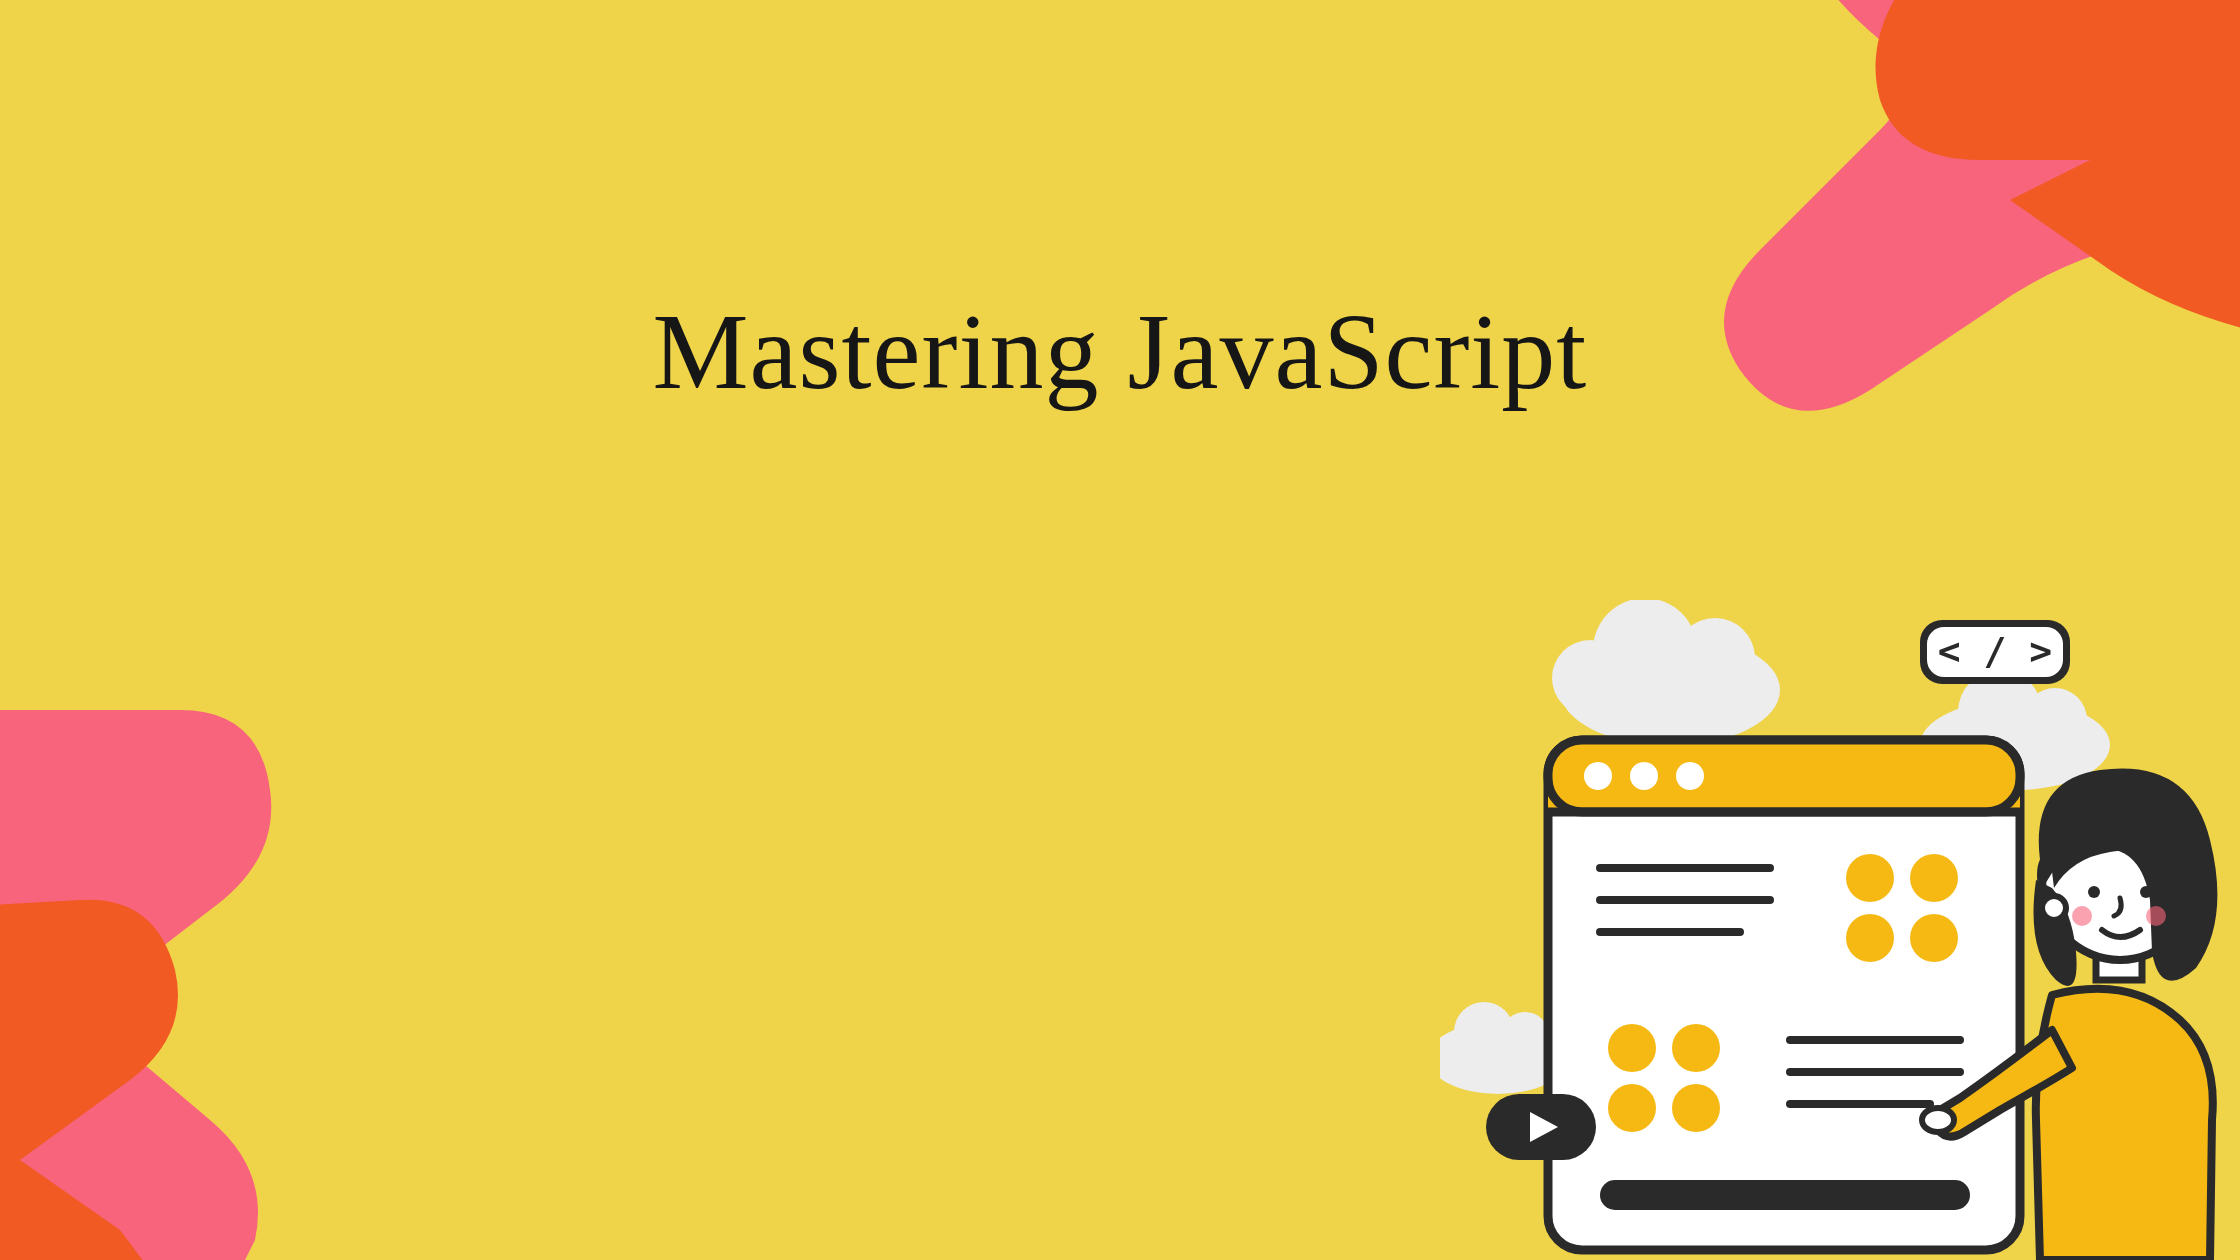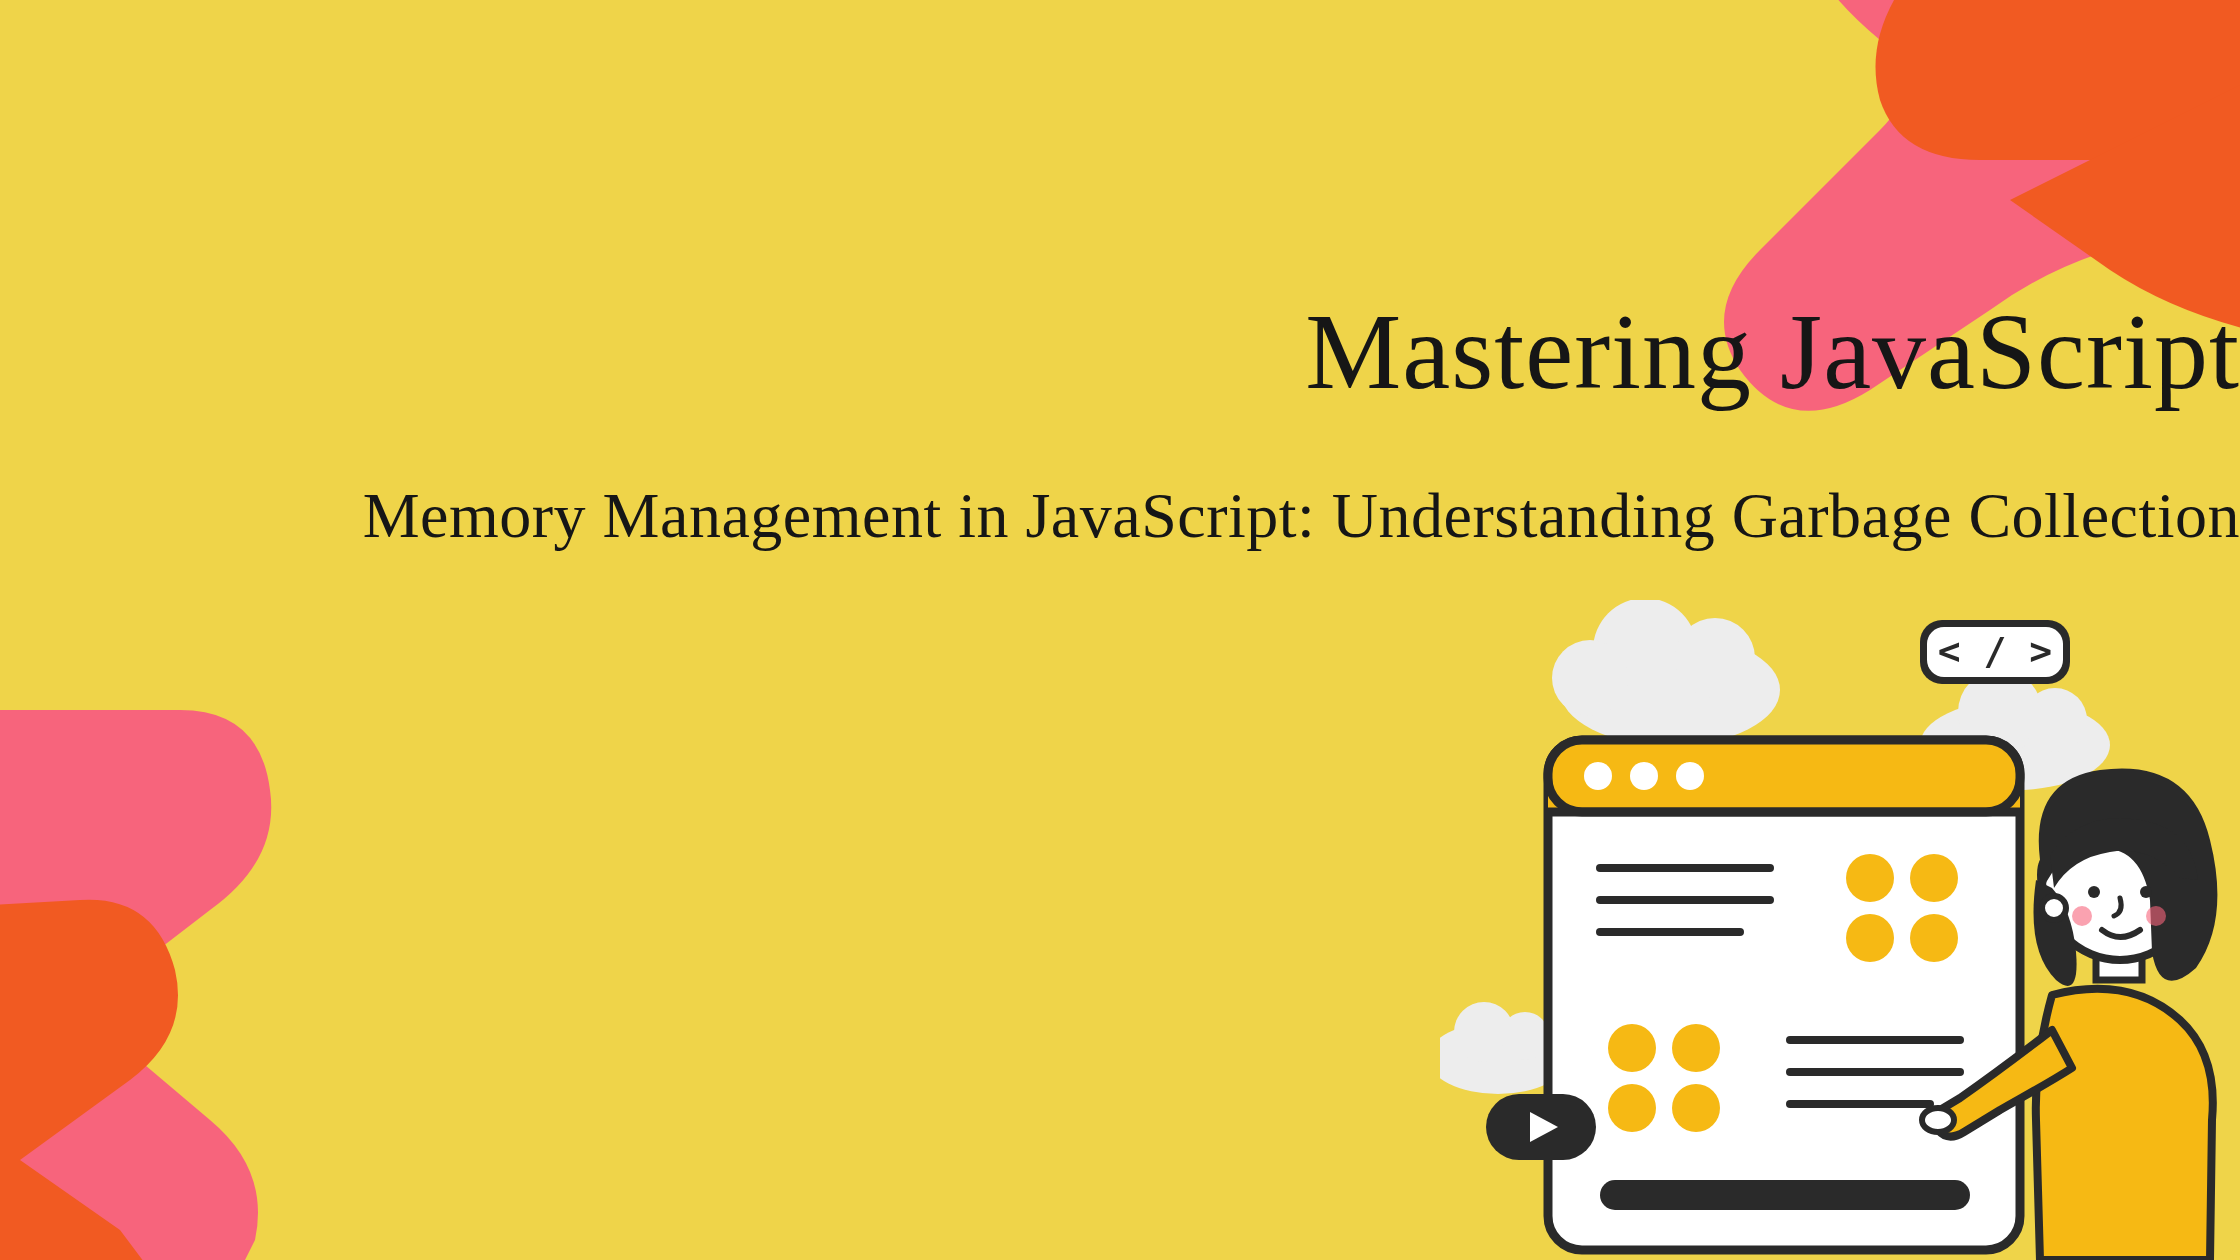--- a/index.html
+++ b/index.html
@@ -13,21 +13,21 @@
   
   .corner-tr { position: absolute; top: -10px; right: -10px; width: 700px; height: 430px; }
   .corner-bl { position: absolute; bottom: -10px; left: -10px; width: 520px; height: 620px; }
 
   
   .text-block {
     position: absolute;
     top: 290px;
     left: 0;
     width: 100%;
-    text-align: right;
+    text-align: center;
     color: #161616;
   }
   .title {
     font-size: 108px;
     font-weight: 500;
     letter-spacing: 1px;
     margin-bottom: 56px;
   }
   .subtitle {
     font-size: 64px;
@@ -58,21 +58,20 @@
 
 <svg class="corner-bl" viewBox="0 0 520 620">
 
   <path fill="#f7647c" d="M0 60 L190 60 Q270 60 280 140 Q290 210 220 260 L90 360 L220 470 Q280 520 265 590 L250 620 L0 620 Z"></path>
 
   <path fill="#f15a22" d="M0 255 L90 250 Q165 245 185 320 Q200 385 140 430 L30 510 L130 580 L160 620 L0 620 Z"></path>
 </svg>
 
 <div class="text-block">
   <h1 class="title">Mastering JavaScript</h1>
-  <p class="subtitle">Memory Management in JavaScript: Understanding Garbage Collection</p>
 </div>
 
 <svg class="illustration" viewBox="0 0 780 660">
 
   <g fill="#ededed">
     <ellipse cx="230" cy="90" rx="110" ry="56"></ellipse>
     <circle cx="205" cy="50" r="52"></circle>
     <circle cx="275" cy="58" r="40"></circle>
     <circle cx="150" cy="78" r="38"></circle>
   </g>

